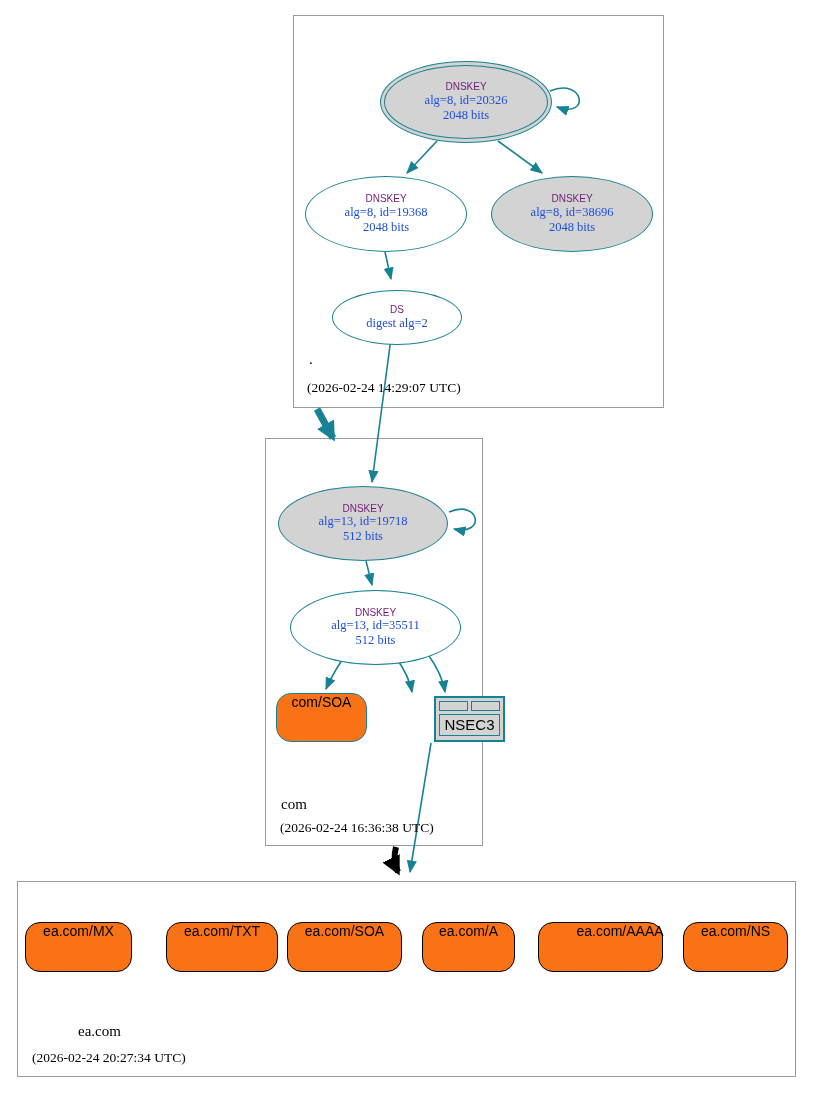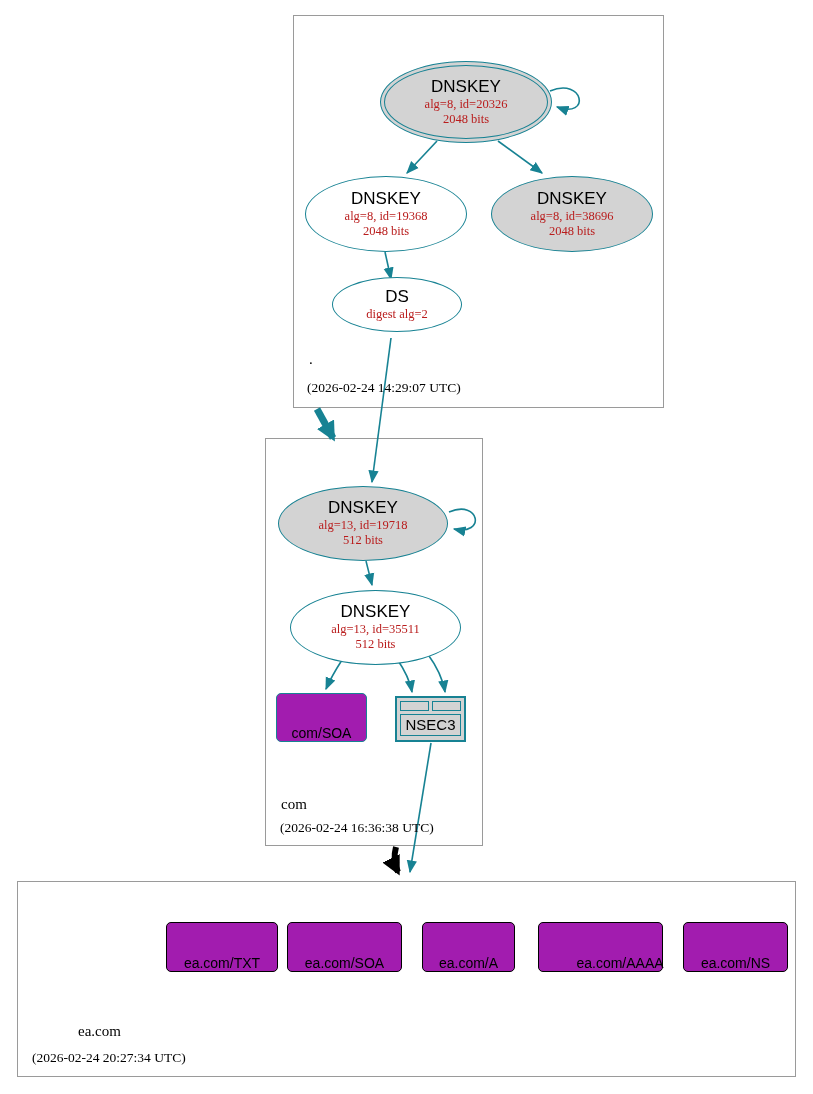--- a/index.html
+++ b/index.html
@@ -17,28 +17,28 @@
   #edges{position:absolute;left:0;top:0;z-index:5;pointer-events:none;}
   .edge{fill:none;stroke:var(--teal);stroke-width:1.6;}
   .edge-thick{fill:none;stroke:var(--teal);stroke-width:7;}
   .edge-black{fill:none;stroke:#000;stroke-width:6;}
   .ellipse{
     position:absolute;display:flex;flex-direction:column;align-items:center;justify-content:center;
     border:1.6px solid var(--teal);border-radius:50%;background:#fff;z-index:10;text-align:center;
   }
   .ellipse.gray{background:var(--node-gray);}
   .ring{position:absolute;inset:3px;border:1.6px solid var(--teal);border-radius:50%;pointer-events:none;}
-  .node-title{font-size:17px;color:#000000;line-height:1.15;}
-  .node-sub{font-family:"Liberation Serif",serif;font-size:12.5px;color:#b91c1c;line-height:1.22;}
+  .node-title{font-size:10px;color:#701a75;line-height:1.15;}
+  .node-sub{font-family:"Liberation Serif",serif;font-size:12.5px;color:#1d4ed8;line-height:1.22;}
   .rrset{
-    position:absolute;border:1.5px solid #000;border-radius:5px;background:#a21caf;
-    display:flex;align-items:flex-end;justify-content:center;font-size:14px;color:#000;z-index:10;
+    position:absolute;border:1.5px solid #000;border-radius:15px;background:#f97316;
+    display:flex;align-items:flex-start;justify-content:center;font-size:14px;color:#000;z-index:10;
   }
   .rrset.teal{border-color:var(--teal);}
-  .nsec3{position:absolute;background:var(--node-gray);border:2.5px solid var(--teal);z-index:10;padding:3px;}
+  .nsec3{position:absolute;background:var(--node-gray);border:2.5px solid var(--teal);z-index:10;padding:3px;margin-left:39px;}
   .nsec3-cells{display:flex;gap:3px;height:10px;margin-bottom:3px;}
   .nsec3-cell{flex:1;border:1.5px solid var(--teal);background:var(--node-gray);}
   .nsec3-label{
     border:1.5px solid var(--teal);text-align:center;font-size:15px;color:#000;
     line-height:20px;background:var(--node-gray);
   }
   .zone-name{position:absolute;font-family:"Liberation Serif",serif;font-size:15px;color:#000;z-index:10;}
   .zone-ts{position:absolute;font-family:"Liberation Serif",serif;font-size:13.5px;color:#000;z-index:10;}
 </style>
 </head>
@@ -89,21 +89,21 @@
     <div class="node-sub">alg=8, id=19368</div>
     <div class="node-sub">2048 bits</div>
   </div>
 
   <div class="ellipse gray" style="left:491px;top:176px;width:162px;height:76px;">
     <div class="node-title">DNSKEY</div>
     <div class="node-sub">alg=8, id=38696</div>
     <div class="node-sub">2048 bits</div>
   </div>
 
-  <div class="ellipse" style="left:332px;top:277px;width:130px;height:55px;">
+  <div class="ellipse" style="left:332px;top:290px;width:130px;height:55px;">
     <div class="node-title">DS</div>
     <div class="node-sub">digest alg=2</div>
   </div>
 
   <div class="zone-name" style="left:309px;top:351px;">.</div>
   <div class="zone-ts" style="left:307px;top:380px;">(2026-02-24 14:29:07 UTC)</div>
 
   <div class="ellipse gray" style="left:278px;top:486px;width:170px;height:75px;">
     <div class="node-title">DNSKEY</div>
     <div class="node-sub">alg=13, id=19718</div>
@@ -124,20 +124,23 @@
     <div class="nsec3-cells">
       <div class="nsec3-cell"></div>
       <div class="nsec3-cell"></div>
     </div>
     <div class="nsec3-label">NSEC3</div>
   </div>
 
   <div class="zone-name" style="left:281px;top:796px;">com</div>
   <div class="zone-ts" style="left:280px;top:820px;">(2026-02-24 16:36:38 UTC)</div>
 
+  <div class="rrset" style="left:25px;top:922px;width:107px;height:50px;">
+    <span>ea.com/MX</span>
+  </div>
   <div class="rrset" style="left:166px;top:922px;width:112px;height:50px;">
     <span>ea.com/TXT</span>
   </div>
   <div class="rrset" style="left:287px;top:922px;width:115px;height:50px;">
     <span>ea.com/SOA</span>
   </div>
   <div class="rrset" style="left:422px;top:922px;width:93px;height:50px;">
     <span>ea.com/A</span>
   </div>
   <div class="rrset" style="left:538px;top:922px;width:125px;height:50px;padding-left:39px;">

